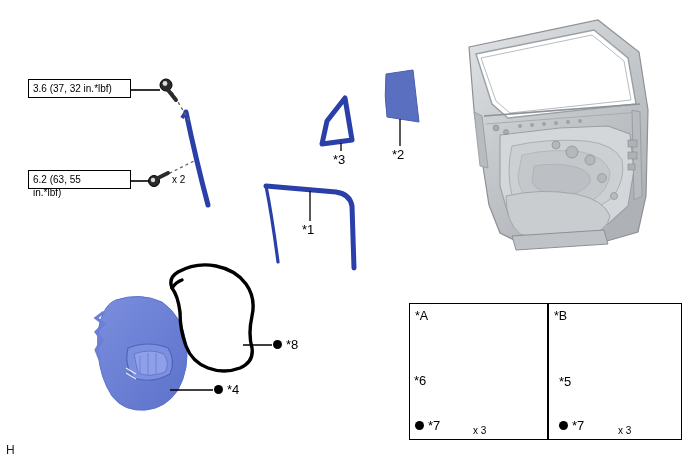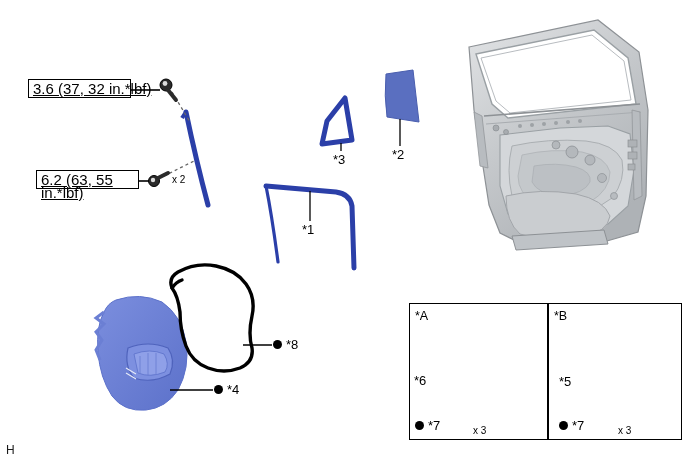--- a/index.html
+++ b/index.html
@@ -22,32 +22,30 @@
     left: 0;
     top: 0;
     width: 688px;
     height: 463px;
   }
   .torque-box {
     position: absolute;
     border: 1.5px solid #000000;
     background: #ffffff;
     box-sizing: border-box;
-    font-size: 15px;
+    font-size: 10px;
     color: #000000;
     line-height: 13px;
     padding: 2px 4px 0 4px;
     white-space: pre;
     z-index: 6;
-    text-decoration: underline;
   }
   .torque-box.overflow {
     overflow: visible;
     height: 19px;
-    margin-left: 8px;
   }
   .callout-label {
     position: absolute;
     font-size: 13px;
     color: #000000;
     white-space: nowrap;
     z-index: 6;
   }
   .mult-label {
     position: absolute;

